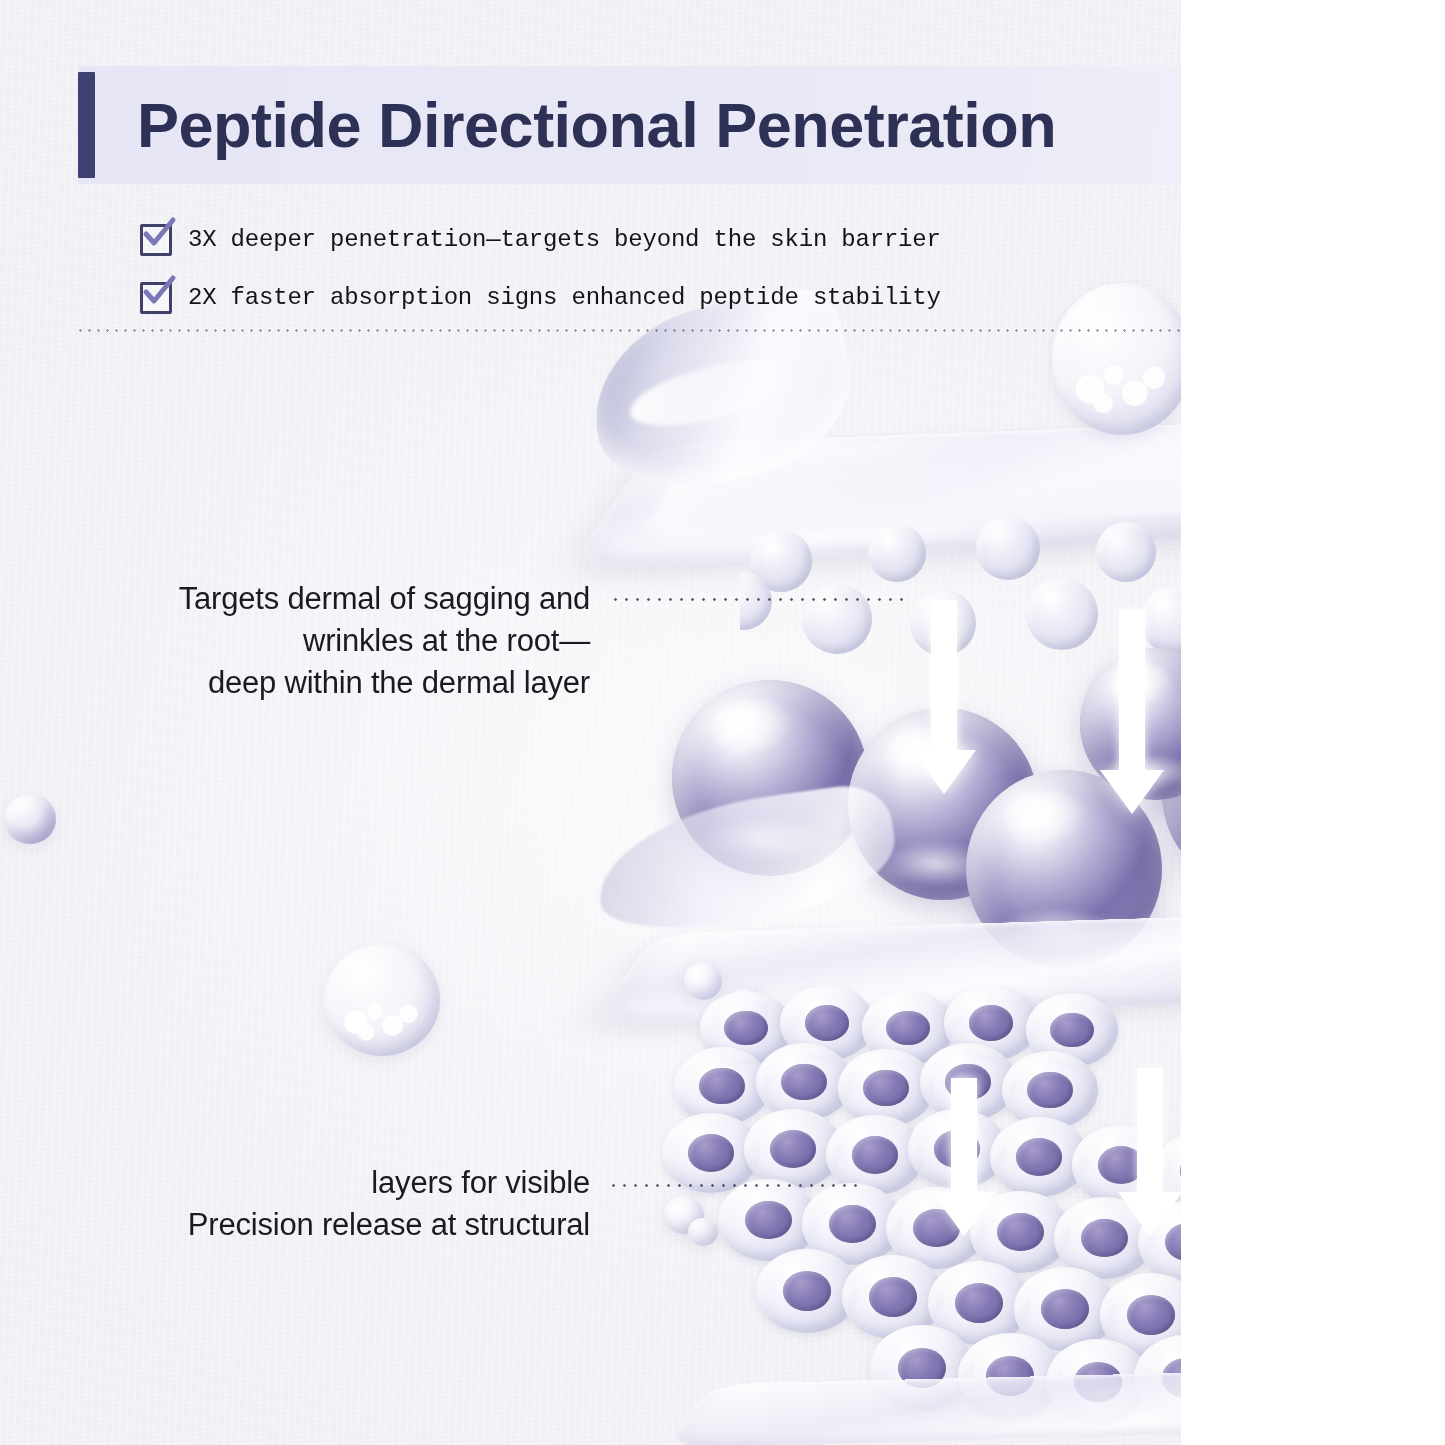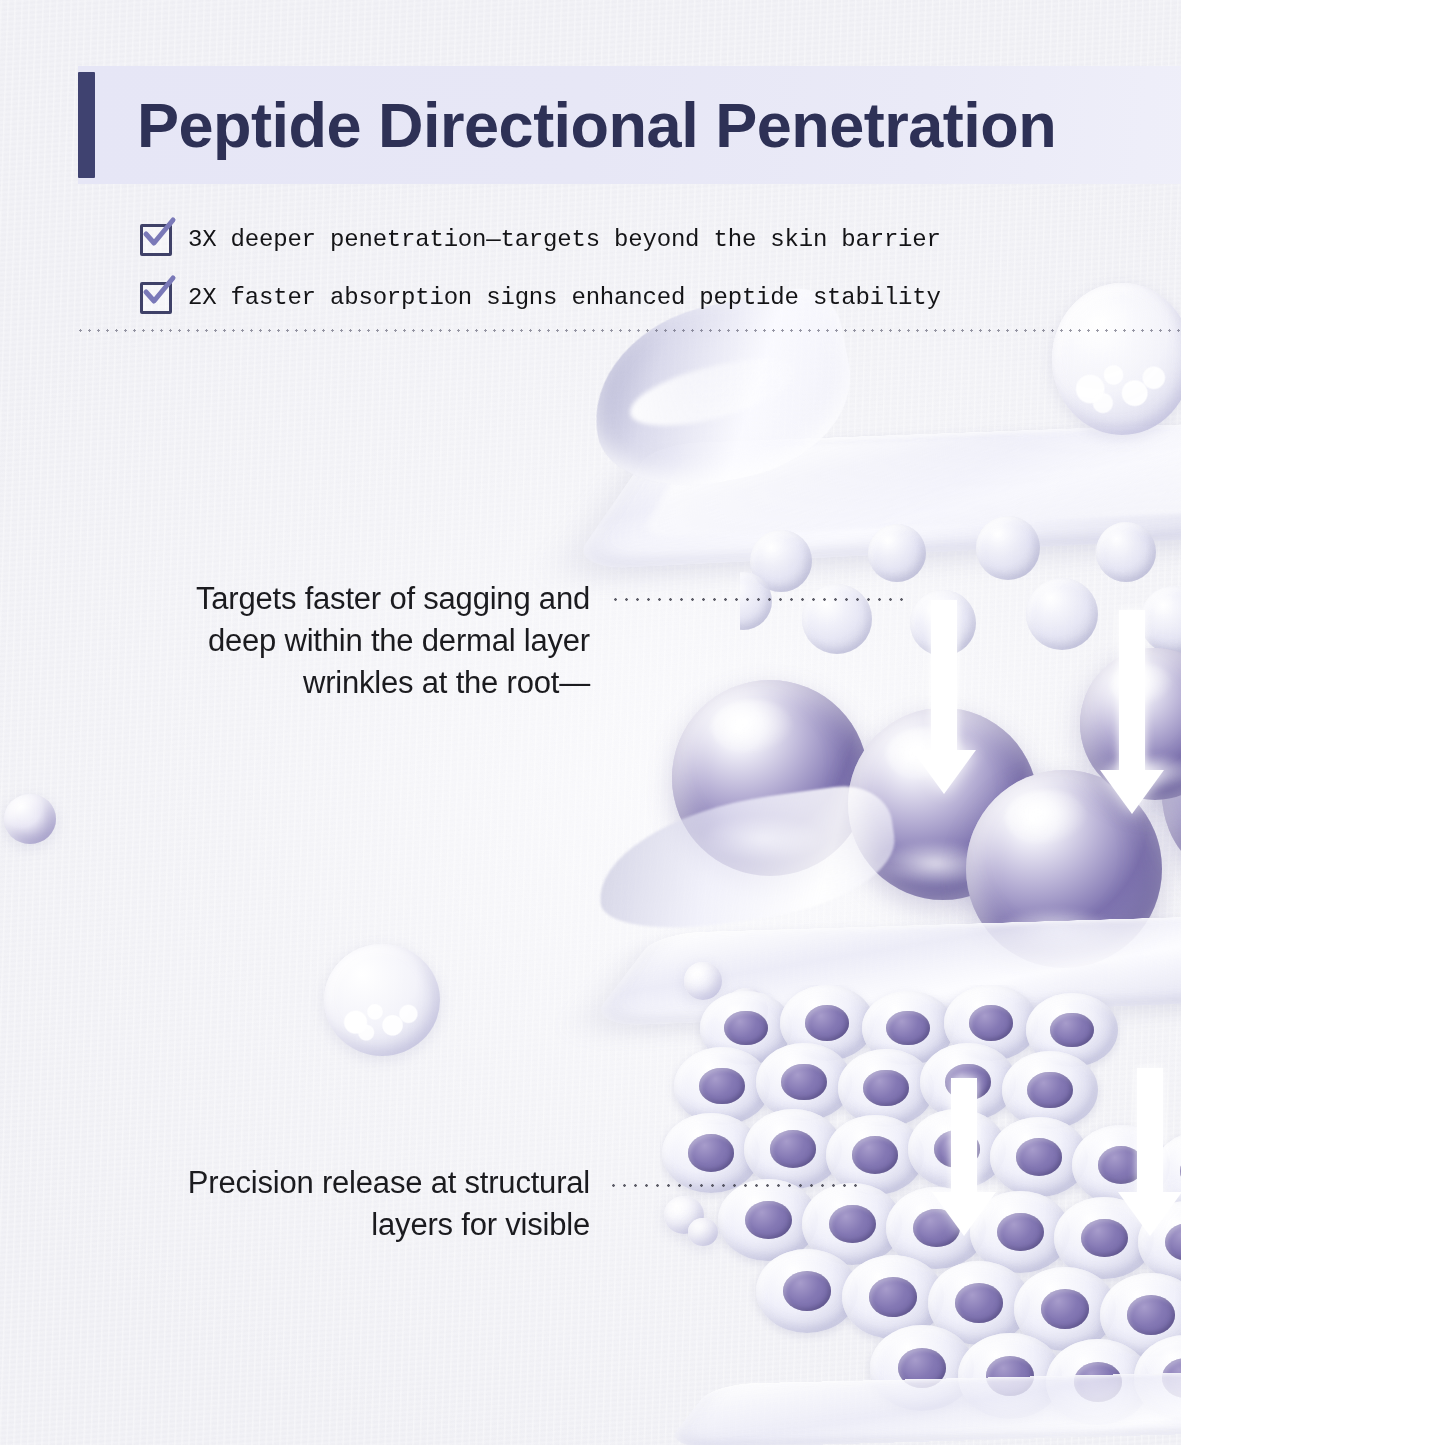--- a/index.html
+++ b/index.html
@@ -582,25 +582,25 @@
         </svg>
       </span>
       <span class="bullet-text">2X faster absorption signs enhanced peptide stability</span>
     </div>
 
   </div>
 
   <div class="divider-dots"></div>
 
   <div class="annot annot-1">
-    <div>Targets faster of sagging and</div>
+    <div>Targets dermal of sagging and</div>
+    <div>wrinkles at the root—</div>
     <div>deep within the dermal layer</div>
-    <div>wrinkles at the root—</div>
   </div>
   <div class="leader leader-1"></div>
 
   <div class="annot annot-2">
+    <div>layers for visible</div>
     <div>Precision release at structural</div>
-    <div>layers for visible</div>
   </div>
   <div class="leader leader-2"></div>
 
 </div>
 
 </body></html>

